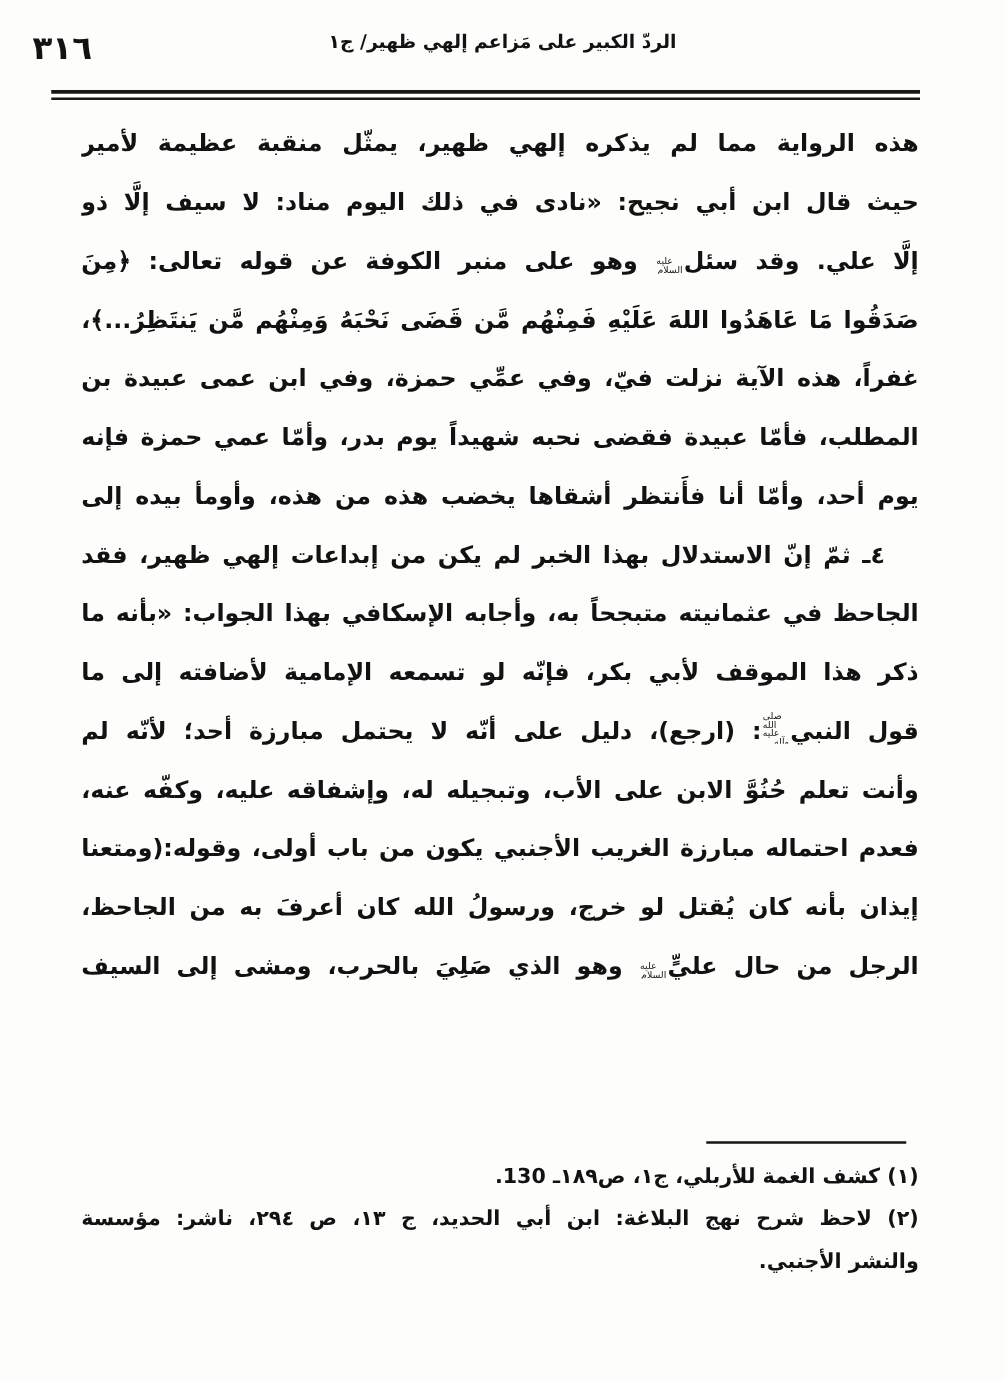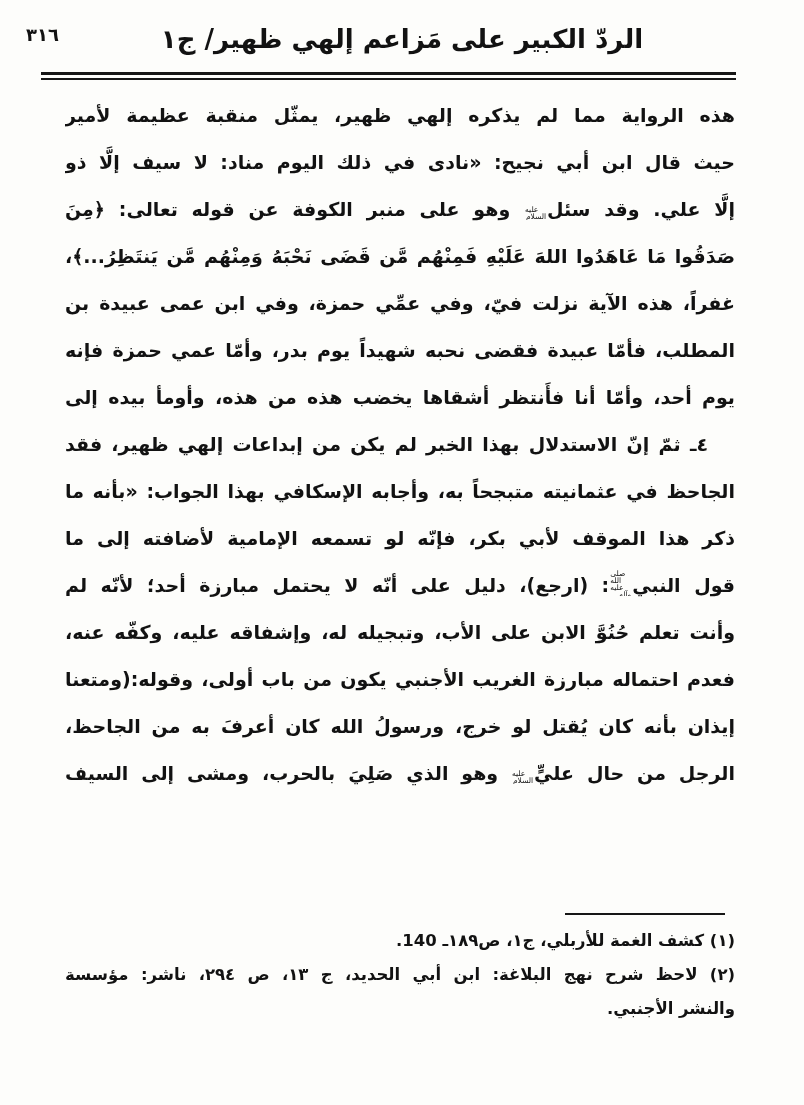--- a/index.html
+++ b/index.html
@@ -13,26 +13,26 @@
     width: 804px; height: 1105px;
     background: #fdfdfb;
     color: #121212;
     direction: rtl;
     overflow: hidden;
   }
   
   .header-title {
     position: absolute; top: 24px; left: 0; right: 0;
     text-align: center;
-    font-size: 26px; font-weight: bold;
+    font-size: 15px; font-weight: bold;
     letter-spacing: 0;
   }
   .page-number {
     position: absolute; top: 24px; left: 26px;
-    font-size: 18px; font-weight: bold;
+    font-size: 26px; font-weight: bold;
   }
   .header-rule {
     position: absolute; top: 72px; right: 68px; left: 41px;
     height: 3px;
     border-top: 3px solid #161616;
     border-bottom: 2px solid #161616;
   }
   
   .body-text {
     position: absolute; top: 92px; right: 69px; left: 65px;
@@ -107,18 +107,18 @@
       <div class="line">قول النبي<span class="hon">صلى الله عليه وآله</span>: (ارجع)، دليل على أنّه لا يحتمل مبارزة أحد؛ لأنّه لم يحتمل مبارزة ابنه،</div>
       <div class="line">وأنت تعلم حُنُوَّ الابن على الأب، وتبجيله له، وإشفاقه عليه، وكفّه عنه، ومن هنا</div>
       <div class="line">فعدم احتماله مبارزة الغريب الأجنبي يكون من باب أولى، وقوله:(ومتعنا بنفسك)</div>
       <div class="line">إيذان بأنه كان يُقتل لو خرج، ورسولُ الله كان أعرفَ به من الجاحظ، فأين حال هذا</div>
       <div class="line">الرجل من حال عليٍّ<span class="hon">عليه السلام</span> وهو الذي صَلِيَ بالحرب، ومشى إلى السيف بالسيف، فقتل</div>
     </div>
 
   <div class="footnote-rule"></div>
 
   <div class="footnotes" id="footnote-lines">
-      <div class="fn-line">(١) كشف الغمة للأربلي، ج١، ص١٨٩ـ 140.</div>
+      <div class="fn-line">(١) كشف الغمة للأربلي، ج١، ص١٨٩ـ 130.</div>
       <div class="fn-line full">(٢) لاحظ شرح نهج البلاغة: ابن أبي الحديد، ج ١٣، ص ٢٩٤، ناشر: مؤسسة إسماعيليان للطباعة</div>
       <div class="fn-line">والنشر الأجنبي.</div>
     </div>
 
 </div>
 
 </body></html>

